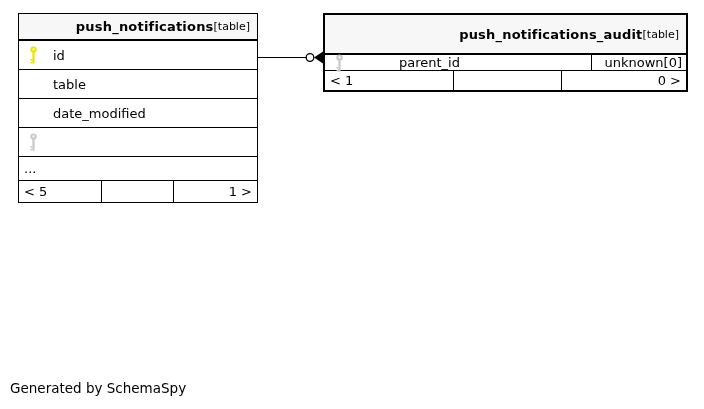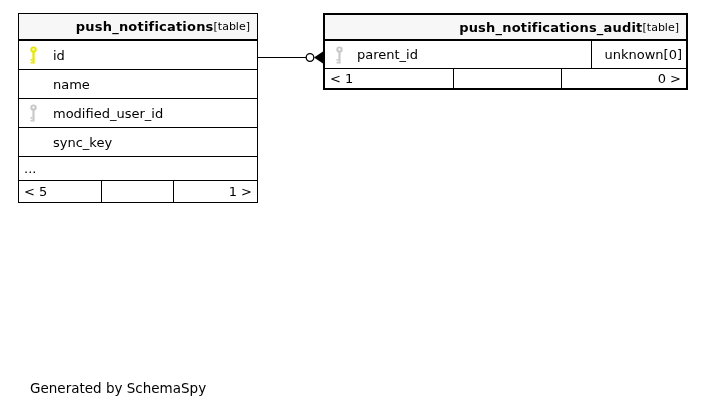--- a/index.html
+++ b/index.html
@@ -68,22 +68,22 @@
   #t1 { left: 18px; top: 13px; width: 240px; }
   #t1 .tbl-header { height: 27px; }
   #t1 .col-row { height: 29px; }
   #t1 .ellipsis-row { height: 24px; }
   #t1 .tbl-footer { height: 21px; }
   #t1 .tf-a { width: 82px; }
   #t1 .tf-b { width: 72px; }
 
   
   #t2 { left: 323px; top: 13px; width: 365px; }
-  #t2 .tbl-header { height: 26px; }
-  #t2 .col-row { height: 28px; }
+  #t2 .tbl-header { height: 40px; }
+  #t2 .col-row { height: 16px; gap: 42px; }
   #t2 .col-name { margin-left: 8px; }
   #t2 .type-cell {
     margin-left: auto;
     border-left: 1px solid var(--border);
     height: 100%;
     width: 95px;
     display: flex;
     align-items: center;
     justify-content: flex-end;
     padding: 0 4px;
@@ -93,21 +93,21 @@
   #t2 .tf-a { width: 128px; }
   #t2 .tf-b { width: 108px; }
 
   #connector {
     position: absolute;
     left: 258px;
     top: 43px;
   }
   #generated-by {
     position: absolute;
-    left: 30px;
+    left: 10px;
     top: 380px;
     font-size: 13.5px;
   }
 </style>
 </head>
 <body>
 
 <div id="t1" class="tbl">
   <div class="tbl-header">
     <span class="tbl-name">push_notifications</span>
@@ -122,44 +122,43 @@
         <rect x="3.4" y="6" width="2.2" height="11.6" fill="currentColor"></rect>
         <rect x="1.5" y="13" width="2" height="1.7" fill="currentColor"></rect>
         <rect x="1.5" y="15.8" width="2" height="1.7" fill="currentColor"></rect>
       </svg>
     </span>
     <span class="col-name">id</span>
   </div>
 
   <div class="col-row">
     <span class="key-slot"></span>
-    <span class="col-name">name</span>
-  </div>
-
-
+    <span class="col-name">table</span>
+  </div>
+
+
+  <div class="col-row">
+    <span class="key-slot"></span>
+    <span class="col-name">date_modified</span>
+  </div>
 
   <div class="col-row">
     <span class="key-slot">
       <svg class="key-icon fk" width="9" height="18" viewBox="0 0 9 18">
         <circle cx="4.5" cy="3.6" r="3.2" fill="currentColor"></circle>
         <circle cx="4.5" cy="3.4" r="1.1" fill="#ffffff"></circle>
         <rect x="3.4" y="6" width="2.2" height="11.6" fill="currentColor"></rect>
         <rect x="1.5" y="13" width="2" height="1.7" fill="currentColor"></rect>
         <rect x="1.5" y="15.8" width="2" height="1.7" fill="currentColor"></rect>
       </svg>
     </span>
-    <span class="col-name">modified_user_id</span>
-  </div>
-
-
-
-  <div class="col-row">
-    <span class="key-slot"></span>
-    <span class="col-name">sync_key</span>
-  </div>
+  </div>
+
+
+
 
 
   <div class="ellipsis-row">
     <span>...</span>
   </div>
 
   <div class="tbl-footer">
     <span class="tf-cell tf-a">&lt; 5</span>
     <span class="tf-cell tf-b"></span>
     <span class="tf-cell tf-right">1 &gt;</span>

